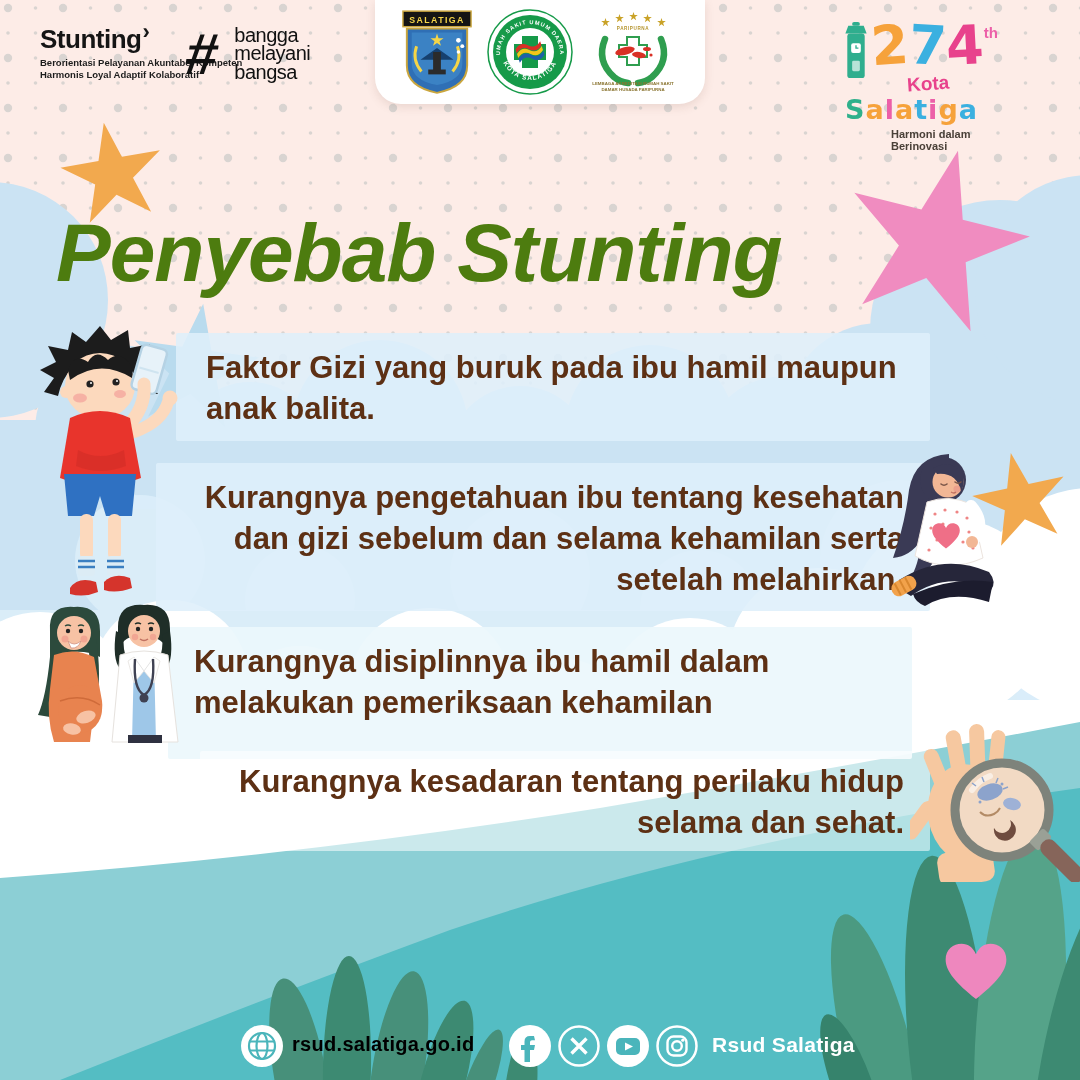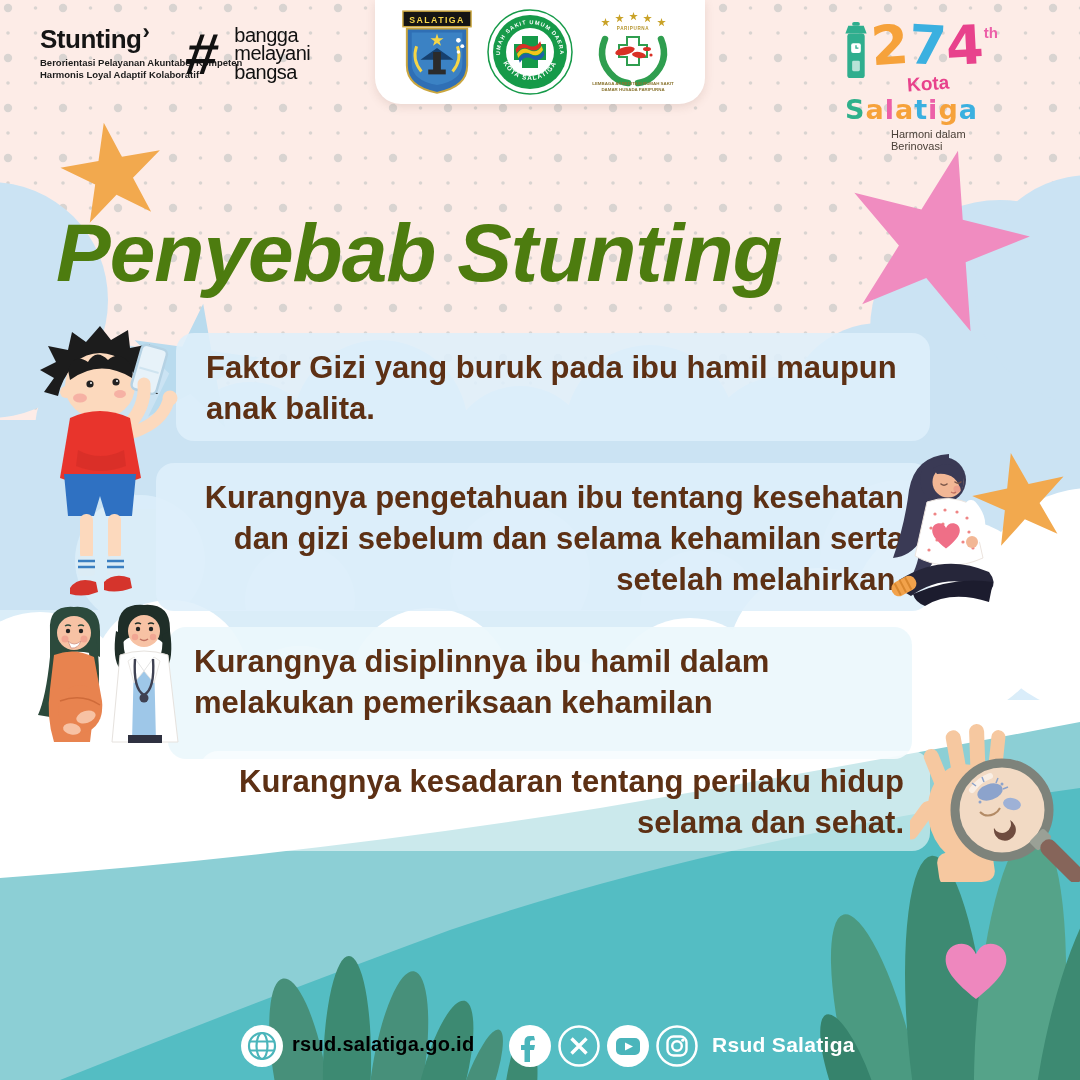--- a/index.html
+++ b/index.html
@@ -28,33 +28,33 @@
     box-shadow:0 3px 10px rgba(120,80,70,.15);
   }
 
   
   .ann{position:absolute;left:843px;top:16px;width:170px;height:130px;z-index:30;}
   .ann-digits{position:absolute;left:0;top:6px;display:flex;align-items:flex-start;}
   .ann-digit{font-size:54px;font-weight:900;line-height:.9;font-family:"DejaVu Sans",sans-serif;}
   .ann-th{font-size:15px;font-weight:900;color:#ec5fa8;transform:translateY(2px);}
   .ann-kota{position:absolute;left:64px;top:57px;font-size:19px;font-weight:900;color:#e8428c;transform:rotate(-4deg);}
   .ann-word{position:absolute;left:2px;top:78px;font-size:27px;font-weight:900;letter-spacing:1px;font-family:"DejaVu Sans",sans-serif;}
-  .ann-tagline{position:absolute;left:2px;top:112px;font-size:11px;font-weight:400;color:#4a4038;padding-left:46px;}
+  .ann-tagline{position:absolute;left:2px;top:112px;font-size:11px;font-weight:700;color:#4a4038;padding-left:46px;}
 
   
   .main-title{
     position:absolute;left:56px;top:206px;z-index:30;
     font-size:82px;font-weight:800;font-style:italic;color:#4d7c0f;
     letter-spacing:-1px;white-space:nowrap;
   }
 
   
   .cause{
     position:absolute;z-index:10;box-sizing:border-box;
-    background:rgba(222,239,250,.88);border-radius:18px;
+    background:rgba(222,239,250,.88);border-radius:2px;
     color:#5d3014;font-size:31px;line-height:1.32;font-weight:700;
   }
   .cause p{margin:0;}
   .c1{left:176px;top:333px;width:754px;height:108px;padding:15px 30px;}
   .c2{left:156px;top:463px;width:774px;height:148px;padding:15px 26px;text-align:right;}
   .c3{left:168px;top:627px;width:744px;height:132px;padding:15px 26px;background:rgba(236,247,252,.92);}
   .c4{left:200px;top:751px;width:730px;height:100px;padding:11px 26px;text-align:right;background:rgba(255,255,255,.55);}
 
   
   .footer-item{position:absolute;z-index:30;}

